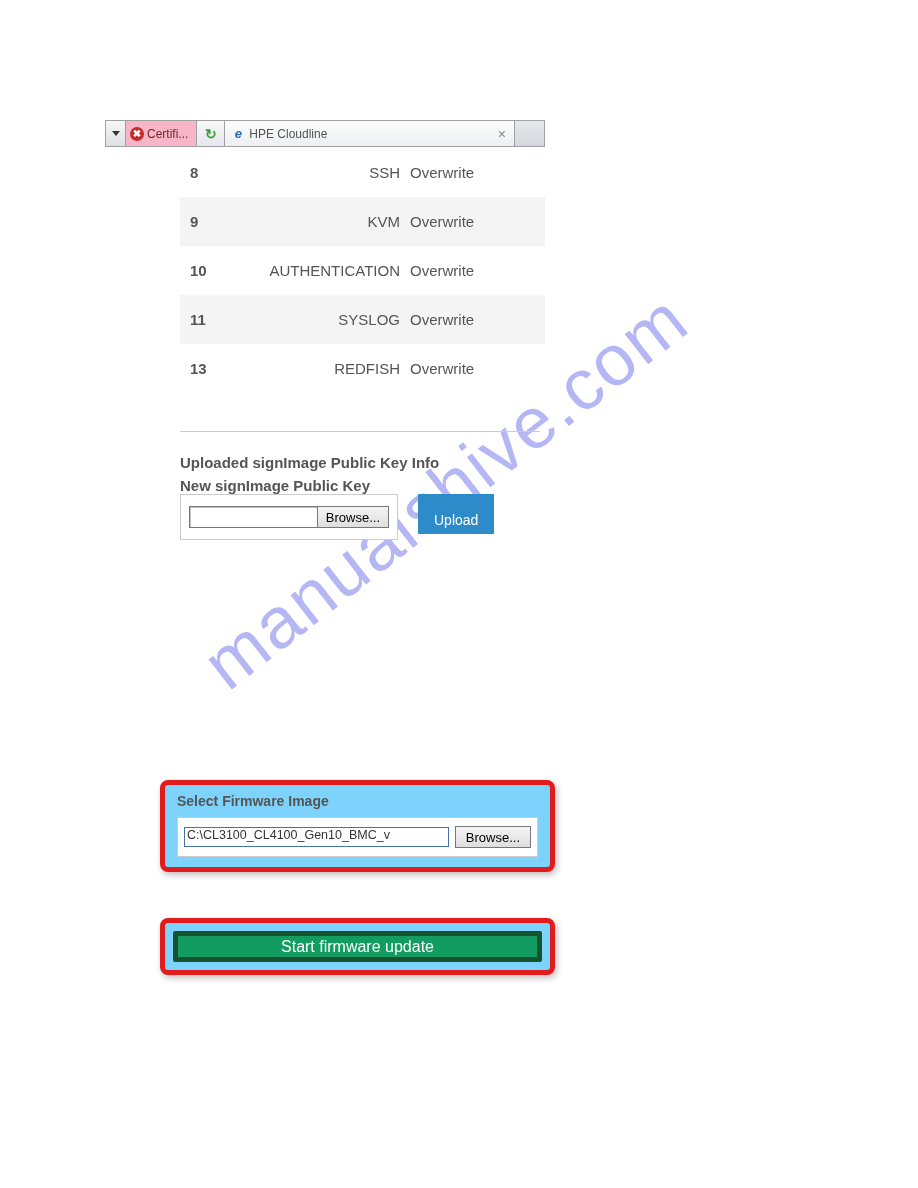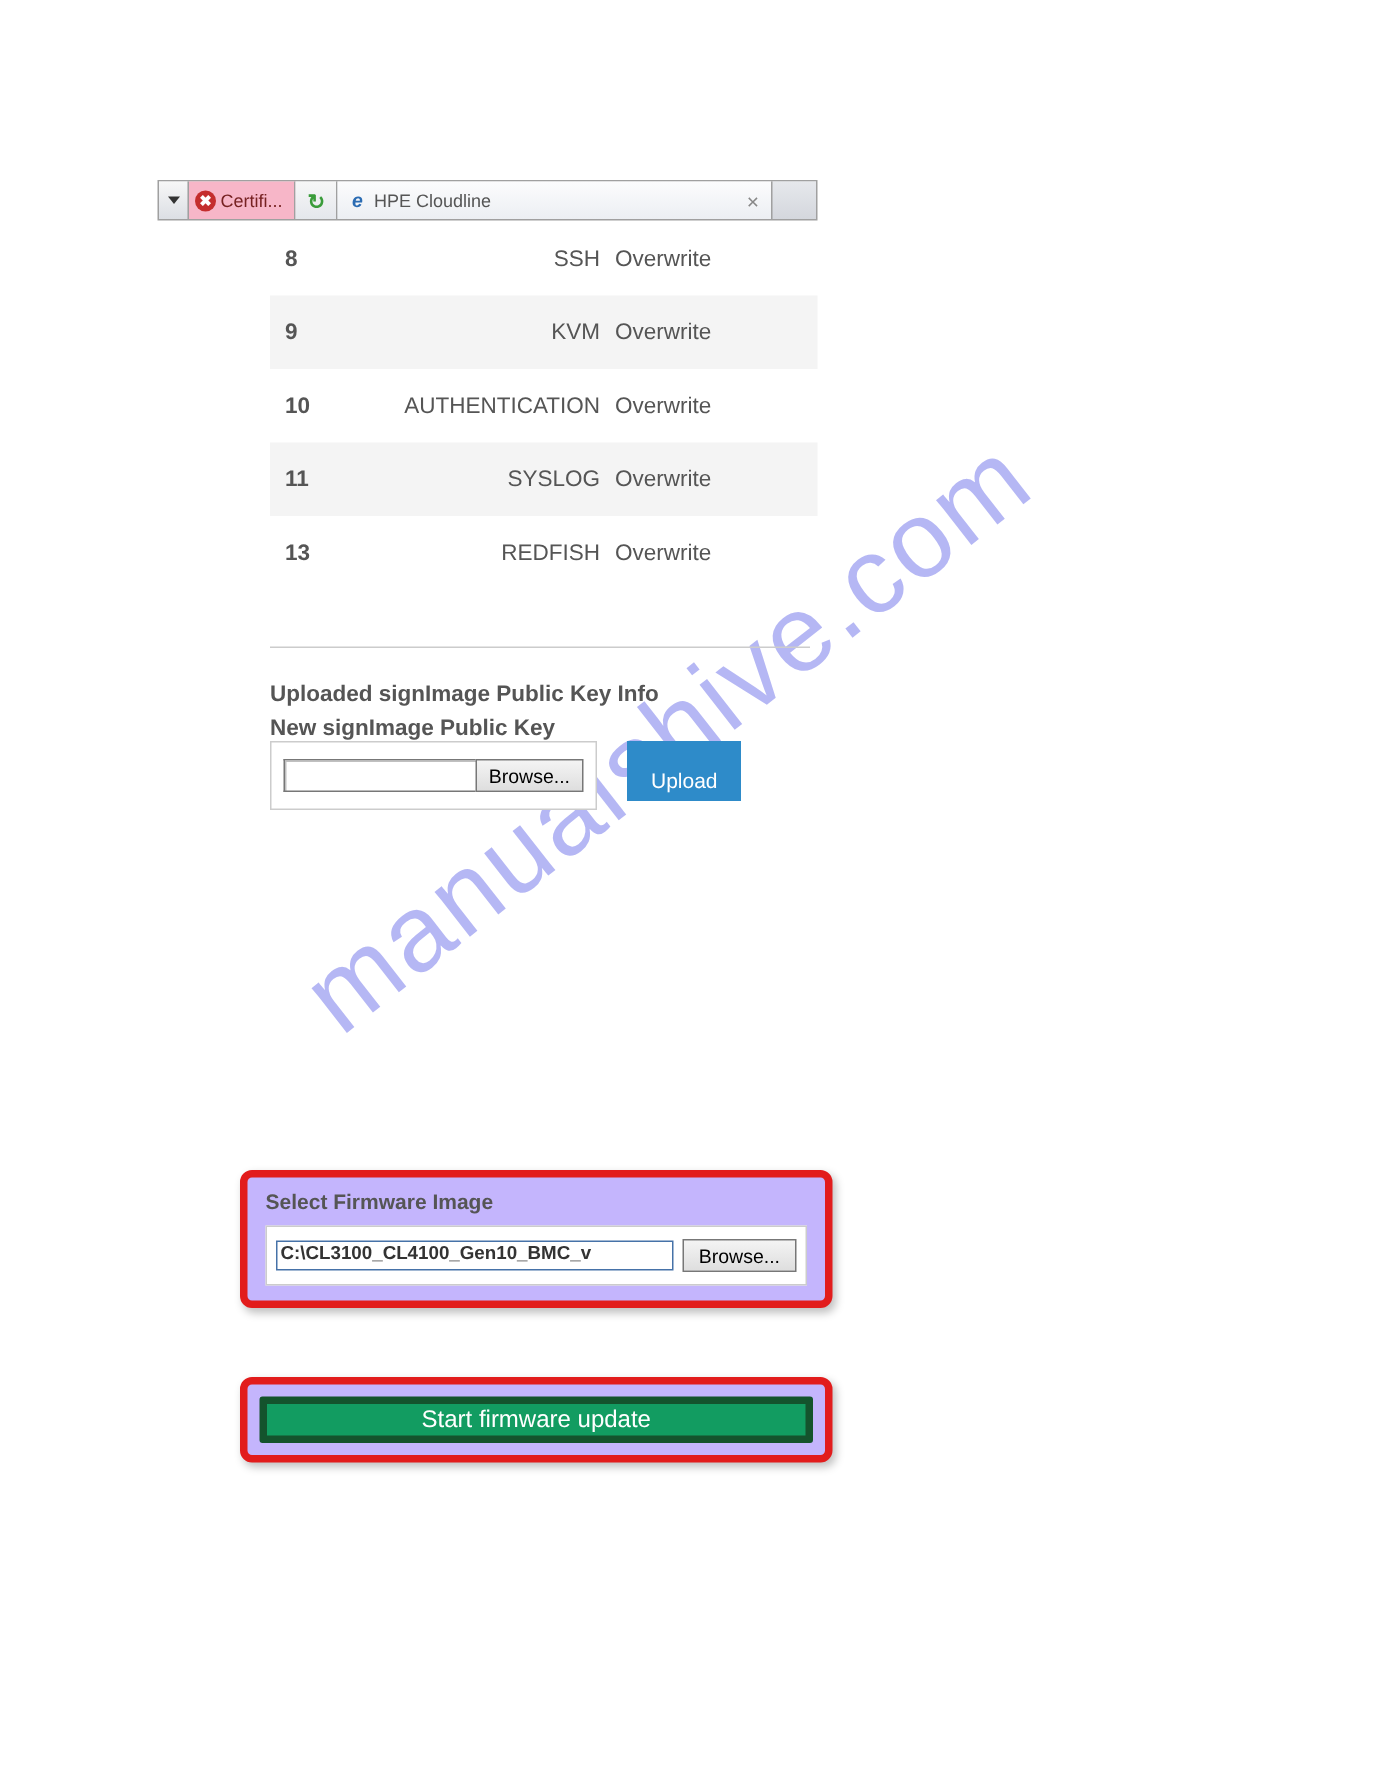--- a/index.html
+++ b/index.html
@@ -169,21 +169,21 @@
       cursor: pointer;
       flex-direction: column;
     }
     .upload-btn svg { width: 16px; height: 16px; }
     
     .highlight-box {
       border: 5px solid #e21c1c;
       border-radius: 8px;
       box-shadow: 2px 3px 6px rgba(0,0,0,0.25);
       padding: 8px 12px 10px 12px;
-      background: #c4b5fd;
+      background: #7dd3fc;
     }
     .highlight-box.fw {
       position: absolute;
       left: 55px;
       top: 660px;
       width: 395px;
     }
     .fw .section-title {
       font-size: 14px;
       margin-bottom: 8px;
@@ -197,21 +197,20 @@
     .fw .file-path2 {
       flex: 1;
       border: 1px solid #4672a8;
       height: 20px;
       padding: 0 2px;
       font-size: 12.5px;
       color: #333;
       background: #fff;
       overflow: hidden;
       white-space: nowrap;
-      font-weight: bold;
     }
     .fw .browse2 {
       margin-left: 6px;
       height: 22px;
       background: linear-gradient(#f4f4f4, #dedede);
       border: 1px solid #777;
       font-size: 13px;
       padding: 0 10px;
       cursor: pointer;
     }

